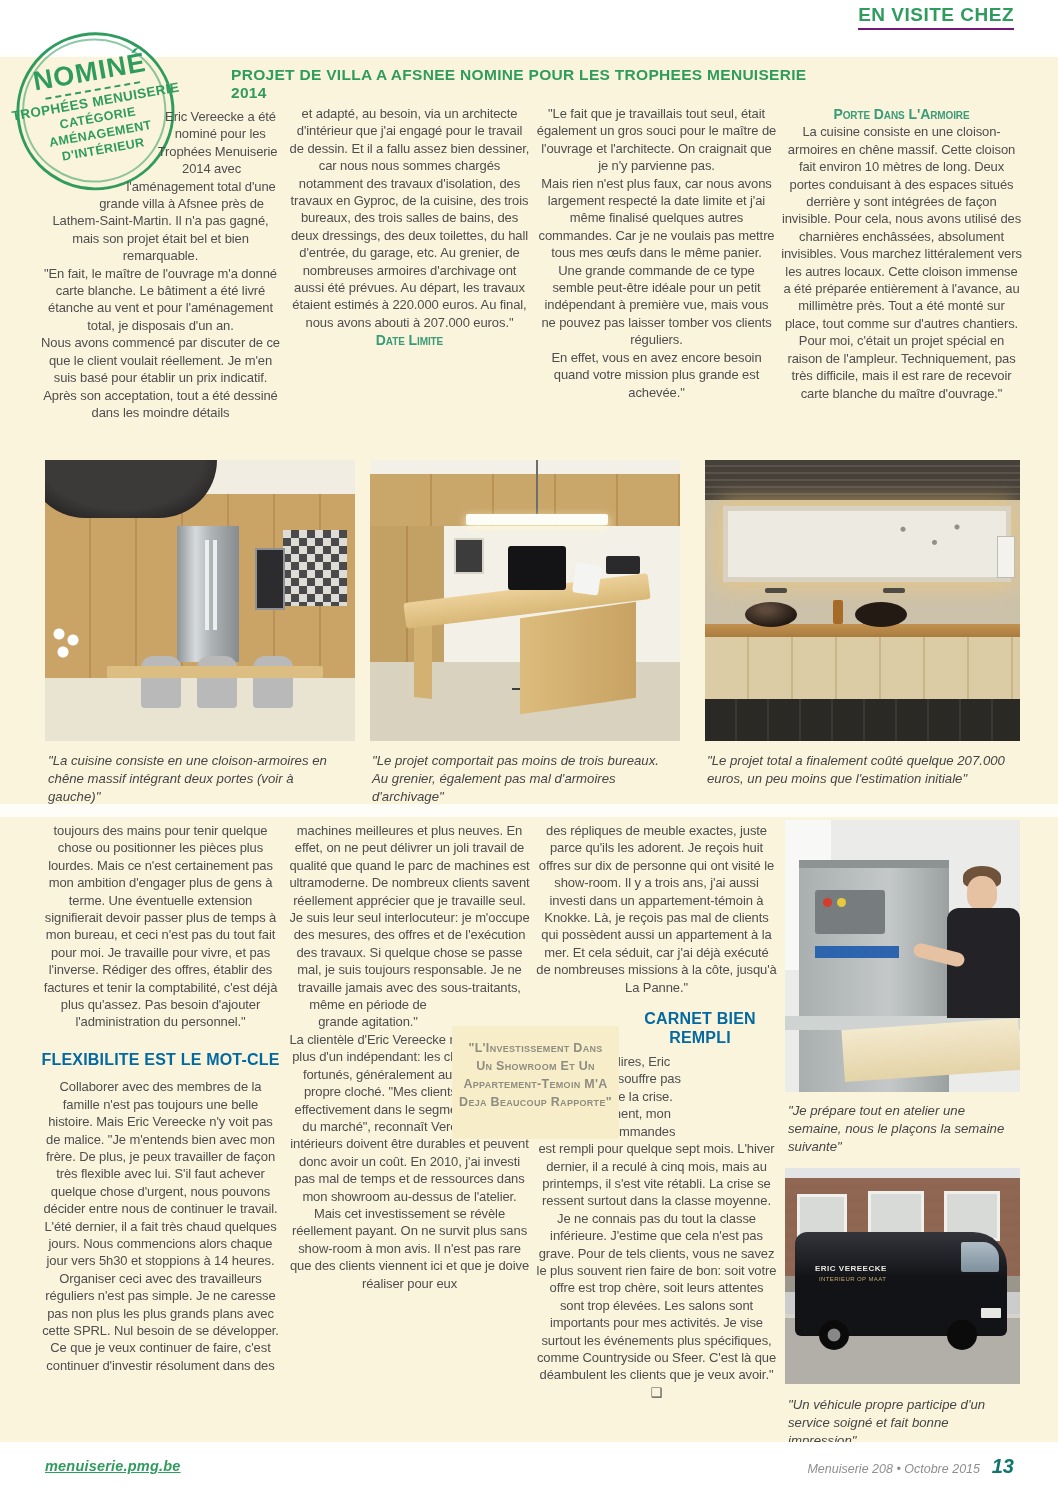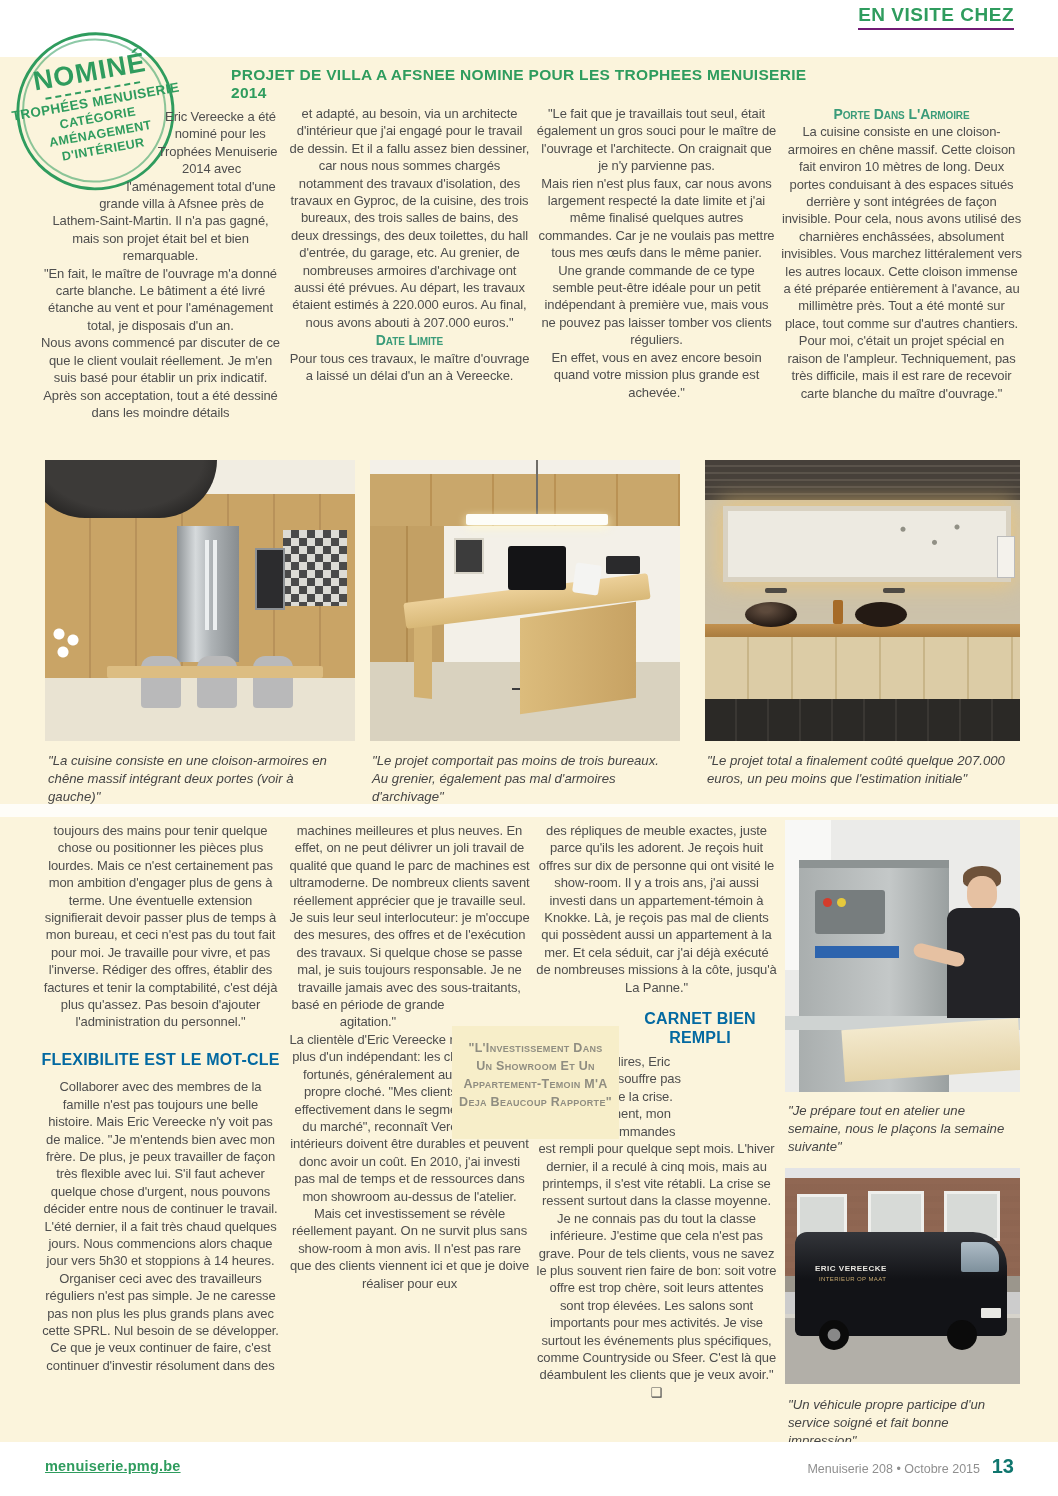--- a/index.html
+++ b/index.html
@@ -126,21 +126,21 @@
 
   
   .pullquote{position:absolute;left:452px;top:1026px;width:167px;height:113px;background:#f7eec9;
      color:#8f8d81;font-weight:bold;font-variant:small-caps;text-align:center;font-size:12.5px;
      line-height:18px;padding:13px 7px;box-sizing:border-box;letter-spacing:.3px;}
 
   .narrow{width:158px;}
   .indent88{margin-left:88px;width:152px;}
 
   
-  .footer{position:absolute;left:0;top:1442px;width:1058px;height:38px;background:#fff;}
+  .footer{position:absolute;left:0;top:1442px;width:1058px;height:38px;background:#fff;font-style:italic;}
   .site{position:absolute;left:45px;top:16px;color:#2f9c5e;font-weight:bold;font-size:14.5px;
         text-decoration:underline;letter-spacing:.2px;}
   .issue{position:absolute;right:78px;top:20px;color:#8f8f8f;font-size:12.5px;}
   .pageno{position:absolute;right:44px;top:13px;color:#0f766e;font-size:20px;font-weight:bold;}
 </style>
 </head>
 <body>
 
 <div>
   <div class="cream"></div>
@@ -162,21 +162,20 @@
 
   <div class="col" style="left:40px;top:108px;">
     <div class="stamp-spacer"></div>
     <p>Eric Vereecke a été nominé pour les Trophées Menuiserie 2014 avec l'aménagement total d'une grande villa à Afsnee près de Lathem-Saint-Martin. Il n'a pas gagné, mais son projet était bel et bien remarquable.
 "En fait, le maître de l'ouvrage m'a donné carte blanche. Le bâtiment a été livré étanche au vent et pour l'aménagement total, je disposais d'un an.
 Nous avons commencé par discuter de ce que le client voulait réellement. Je m'en suis basé pour établir un prix indicatif. Après son acceptation, tout a été dessiné dans les moindre détails</p>
   </div>
   <div class="col" style="left:289px;top:105px;">
     <p>et adapté, au besoin, via un architecte d'intérieur que j'ai engagé pour le travail de dessin. Et il a fallu assez bien dessiner, car nous nous sommes chargés notamment des travaux d'isolation, des travaux en Gyproc, de la cuisine, des trois bureaux, des trois salles de bains, des deux dressings, des deux toilettes, du hall d'entrée, du garage, etc. Au grenier, de nombreuses armoires d'archivage ont aussi été prévues. Au départ, les travaux étaient estimés à 220.000 euros. Au final, nous avons abouti à 207.000 euros."</p>
     <div class="subhead">Date Limite</div>
-    <p>Pour tous ces travaux, le maître d'ouvrage a laissé un délai d'un an à Vereecke.</p>
   </div>
   <div class="col" style="left:536px;top:105px;">
     <p>"Le fait que je travaillais tout seul, était également un gros souci pour le maître de l'ouvrage et l'architecte. On craignait que je n'y parvienne pas.
 Mais rien n'est plus faux, car nous avons largement respecté la date limite et j'ai même finalisé quelques autres commandes. Car je ne voulais pas mettre tous mes œufs dans le même panier.
 Une grande commande de ce type semble peut-être idéale pour un petit indépendant à première vue, mais vous ne pouvez pas laisser tomber vos clients réguliers.
 En effet, vous en avez encore besoin quand votre mission plus grande est achevée."</p>
   </div>
   <div class="col" style="left:781px;top:105px;">
     <div class="subhead">Porte Dans L'Armoire</div>
     <p>La cuisine consiste en une cloison-armoires en chêne massif. Cette cloison fait environ 10 mètres de long. Deux portes conduisant à des espaces situés derrière y sont intégrées de façon invisible. Pour cela, nous avons utilisé des charnières enchâssées, absolument invisibles. Vous marchez littéralement vers les autres locaux. Cette cloison immense a été préparée entièrement à l'avance, au millimètre près. Tout a été monté sur place, tout comme sur d'autres chantiers. Pour moi, c'était un projet spécial en raison de l'ampleur. Techniquement, pas très difficile, mais il est rare de recevoir carte blanche du maître d'ouvrage."</p>
@@ -237,21 +236,21 @@
   <div class="section-gap"></div>
 
   <div class="col" style="left:40px;top:822px;">
     <p>toujours des mains pour tenir quelque chose ou positionner les pièces plus lourdes. Mais ce n'est certainement pas mon ambition d'engager plus de gens à terme. Une éventuelle extension signifierait devoir passer plus de temps à mon bureau, et ceci n'est pas du tout fait pour moi. Je travaille pour vivre, et pas l'inverse. Rédiger des offres, établir des factures et tenir la comptabilité, c'est déjà plus qu'assez. Pas besoin d'ajouter l'administration du personnel."</p>
     <div class="sec-head">FLEXIBILITE EST LE MOT-CLE</div>
     <p>Collaborer avec des membres de la famille n'est pas toujours une belle histoire. Mais Eric Vereecke n'y voit pas de malice. "Je m'entends bien avec mon frère. De plus, je peux travailler de façon très flexible avec lui. S'il faut achever quelque chose d'urgent, nous pouvons décider entre nous de continuer le travail. L'été dernier, il a fait très chaud quelques jours. Nous commencions alors chaque jour vers 5h30 et stoppions à 14 heures. Organiser ceci avec des travailleurs réguliers n'est pas simple. Je ne caresse pas non plus les plus grands plans avec cette SPRL. Nul besoin de se développer. Ce que je veux continuer de faire, c'est continuer d'investir résolument dans des</p>
   </div>
 
   <div class="col" style="left:289px;top:822px;">
     <p>machines meilleures et plus neuves. En effet, on ne peut délivrer un joli travail de qualité que quand le parc de machines est ultramoderne. De nombreux clients savent réellement apprécier que je travaille seul. Je suis leur seul interlocuteur: je m'occupe des mesures, des offres et de l'exécution des travaux. Si quelque chose se passe mal, je suis toujours responsable. Je ne travaille jamais avec des sous-traitants,</p>
-    <p class="narrow">basé en période de grande agitation."</p>
+    <p class="narrow">même en période de grande agitation."</p>
     <p>La clientèle d'Eric Vereecke rendrait jaloux plus d'un indépendant: les clients les plus fortunés, généralement autour de son propre cloché. "Mes clients se situent effectivement dans le segment supérieur du marché", reconnaît Vereecke. "Les intérieurs doivent être durables et peuvent donc avoir un coût. En 2010, j'ai investi pas mal de temps et de ressources dans mon showroom au-dessus de l'atelier. Mais cet investissement se révèle réellement payant. On ne survit plus sans show-room à mon avis. Il n'est pas rare que des clients viennent ici et que je doive réaliser pour eux</p>
   </div>
 
   <div class="col" style="left:536px;top:822px;">
     <p>des répliques de meuble exactes, juste parce qu'ils les adorent. Je reçois huit offres sur dix de personne qui ont visité le show-room. Il y a trois ans, j'ai aussi investi dans un appartement-témoin à Knokke. Là, je reçois pas mal de clients qui possèdent aussi un appartement à la mer. Et cela séduit, car j'ai déjà exécuté de nombreuses missions à la côte, jusqu'à La Panne."</p>
     <div class="sec-head indent88" style="margin-top:14px;margin-bottom:6px;">CARNET BIEN REMPLI</div>
     <p class="indent88">Selon ses dires,  Eric Vereecke ne souffre pas beaucoup de la crise. "Généralement, mon carnet de commandes</p>
     <p>est rempli pour quelque sept mois. L'hiver dernier, il a reculé à cinq mois, mais au printemps, il s'est vite rétabli. La crise se ressent surtout dans la classe moyenne. Je ne connais pas du tout la classe inférieure. J'estime que cela n'est pas grave. Pour de tels clients, vous ne savez le plus souvent rien faire de bon: soit votre offre est trop chère, soit leurs attentes sont trop élevées. Les salons sont importants pour mes activités. Je vise surtout les événements plus spécifiques, comme Countryside ou Sfeer. C'est là que déambulent les clients que je veux avoir." ❑</p>
   </div>
 

